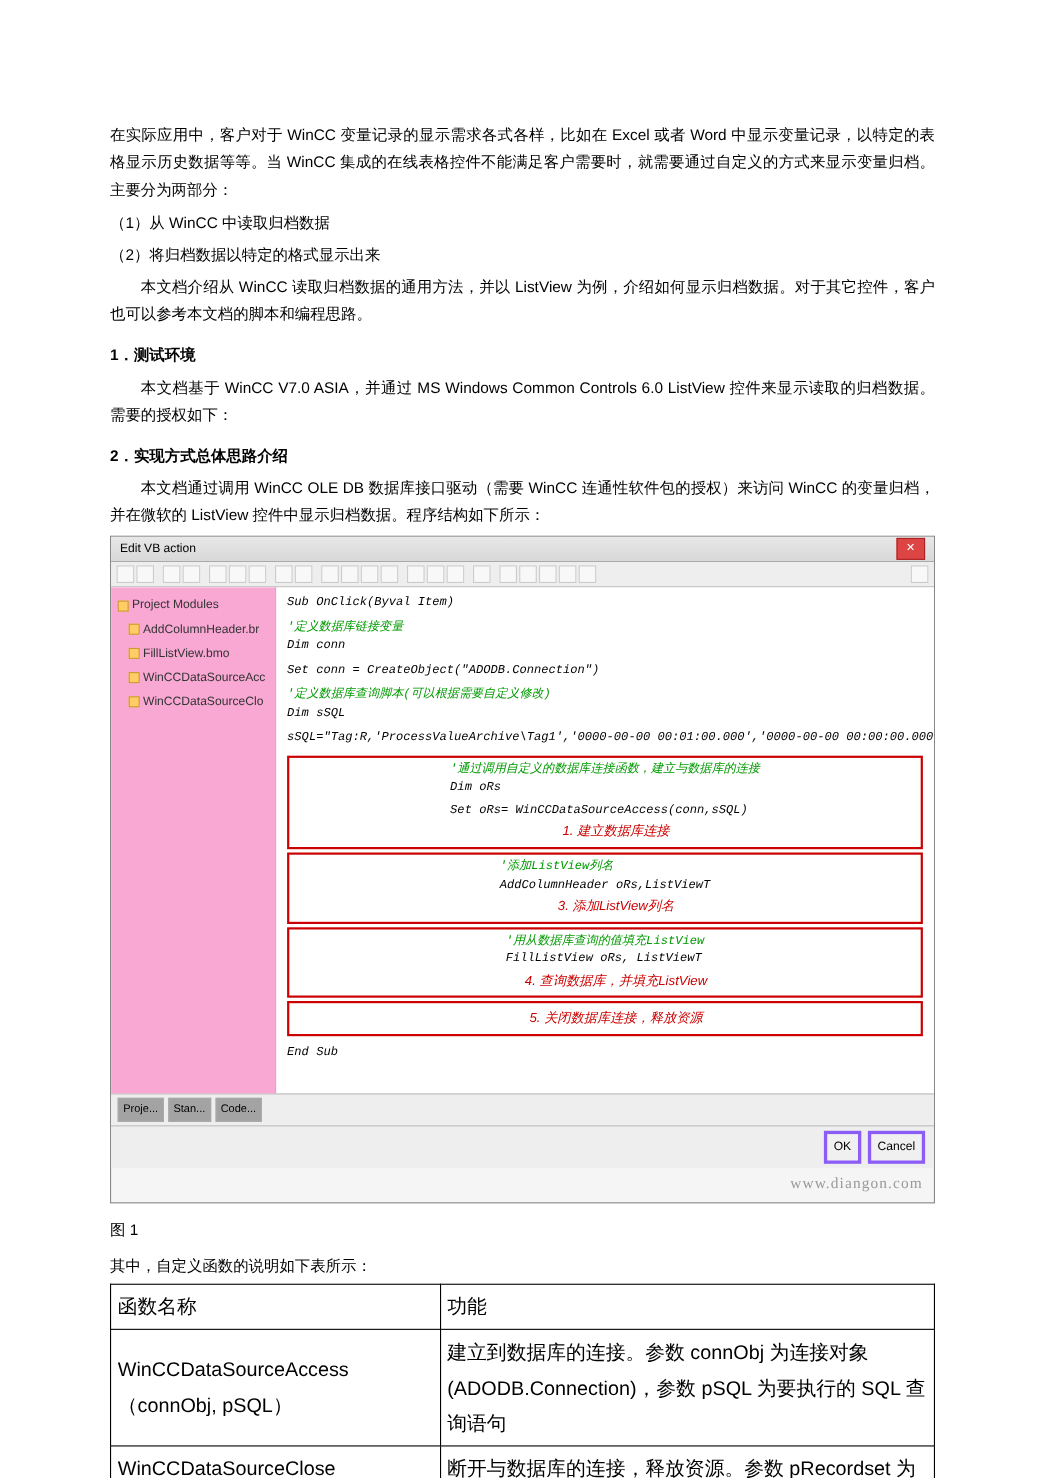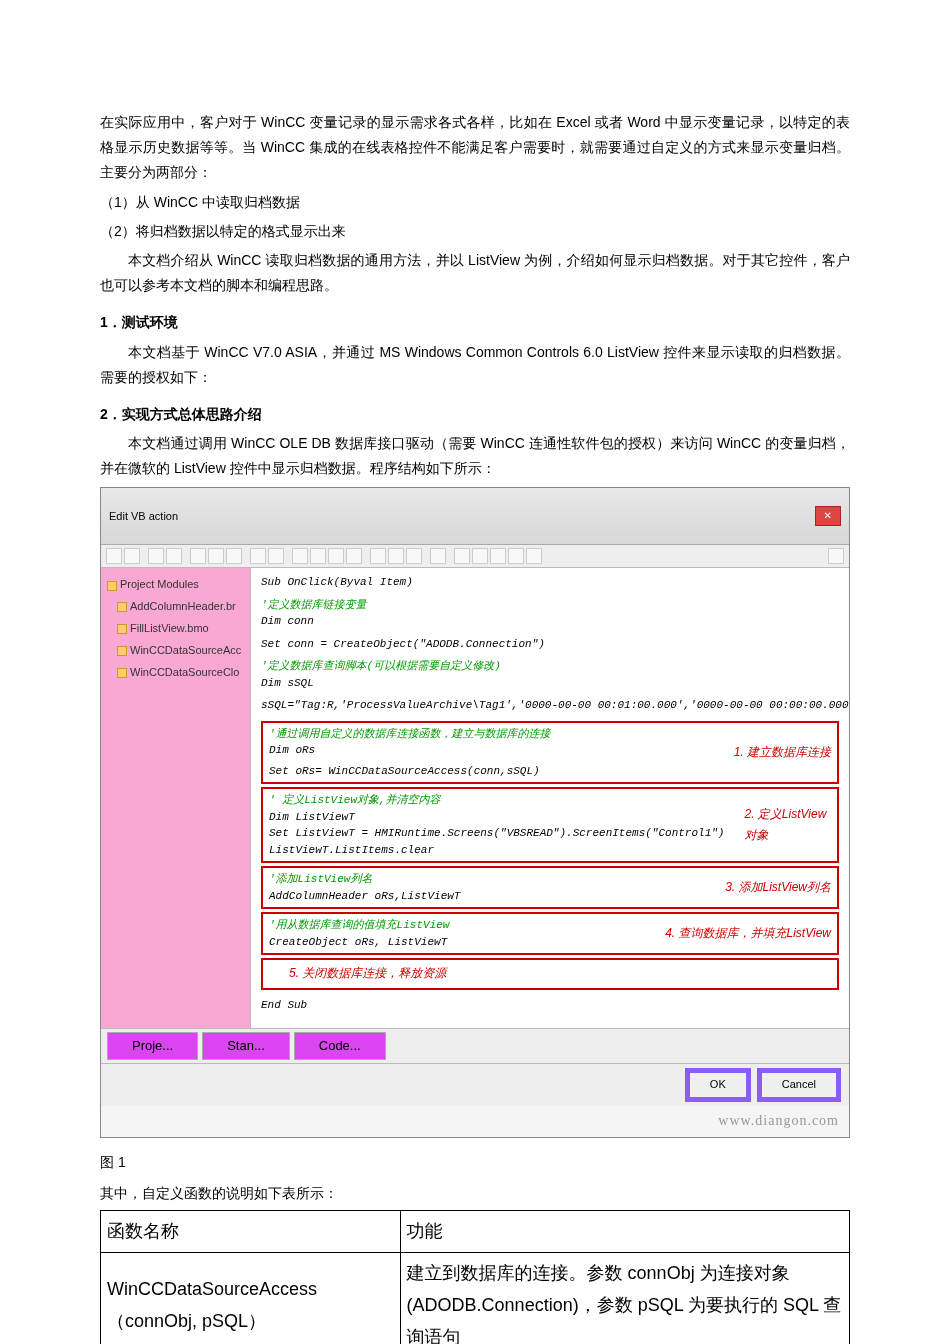--- a/index.html
+++ b/index.html
@@ -18,21 +18,21 @@
   .screenshot-wrap {
     border: 1px solid #888;
     margin: 6px 0 10px 0;
     font-family: Tahoma, sans-serif;
     font-size: 11px;
     background: #f5f5f5;
   }
   .window-title-bar {
     background: linear-gradient(#e8e8e8, #d8d8d8);
     border-bottom: 1px solid #aaa;
-    padding: 18px 8px;
+    padding: 1px 8px;
     display: flex;
     justify-content: space-between;
     align-items: center;
   }
   .window-close {
     background: #d44;
     color: #fff;
     padding: 0 8px;
     border: 1px solid #a22;
     font-size: 10px;
@@ -84,53 +84,54 @@
   .code-line { white-space: pre; line-height: 1.5; }
   .code-green { color: #090; }
   .code-black { color: #000; }
   .annot-row {
     border: 2px solid #c00;
     margin: 3px 0;
     padding: 3px 6px;
     display: flex;
     justify-content: space-between;
     align-items: center;
+    flex-direction: column;
   }
   .annot-row-label {
     color: #c00;
     font-family: "SimSun", sans-serif;
     font-size: 12px;
     padding-left: 20px;
   }
   .status-bar {
     display: flex;
     gap: 4px;
     padding: 3px 6px;
     border-top: 1px solid #bbb;
     background: #eee;
     align-items: center;
   }
   .tab-btn {
     border: 1px solid #aaa;
-    background: #d946ef;
-    padding: 1px 24px;
-    font-size: 13px;
+    background: #a3a3a3;
+    padding: 1px 4px;
+    font-size: 10px;
   }
   .footer-btns {
     display: flex;
     justify-content: flex-end;
     gap: 6px;
     padding: 4px 8px;
     background: #eee;
     border-top: 1px solid #bbb;
   }
   .btn {
-    border: 5px solid #8b5cf6;
+    border: 3px solid #8b5cf6;
     background: #f0f0f0;
-    padding: 2px 20px;
+    padding: 2px 6px;
     font-size: 11px;
   }
   .watermark {
     text-align: right;
     color: #999;
     font-family: serif;
     font-size: 14px;
     padding: 2px 10px 4px 0;
     letter-spacing: 1px;
   }
@@ -230,44 +231,33 @@
           <div>
             <div class="code-line code-green">'通过调用自定义的数据库连接函数，建立与数据库的连接</div>
             <div class="code-line code-black">Dim oRs</div>
             <div style="height:4px"></div>
             <div class="code-line code-black">Set oRs= WinCCDataSourceAccess(conn,sSQL)</div>
           </div>
           <div class="annot-row-label">1.  建立数据库连接</div>
         </div>
       </div>
 
-      <div style="position:relative;">
-        <div class="annot-row">
-          <div>
-            <div class="code-line code-green">' 定义ListView对象,并清空内容</div>
-            <div class="code-line code-black">Dim ListViewT</div>
-            <div class="code-line code-black">Set ListViewT = HMIRuntime.Screens("VBSREAD").ScreenItems("Control1")</div>
-            <div class="code-line code-black">ListViewT.ListItems.clear</div>
-          </div>
-          <div class="annot-row-label">2.  定义ListView对象</div>
-        </div>
-      </div>
 
       <div class="annot-row">
         <div>
           <div class="code-line code-green">'添加ListView列名</div>
           <div class="code-line code-black">AddColumnHeader oRs,ListViewT</div>
         </div>
         <div class="annot-row-label">3.  添加ListView列名</div>
       </div>
 
       <div class="annot-row">
         <div>
           <div class="code-line code-green">'用从数据库查询的值填充ListView</div>
-          <div class="code-line code-black">CreateObject oRs, ListViewT</div>
+          <div class="code-line code-black">FillListView oRs, ListViewT</div>
         </div>
         <div class="annot-row-label">4.  查询数据库，并填充ListView</div>
       </div>
 
       <div class="annot-row">
         <div class="annot-row-label">5.  关闭数据库连接，释放资源</div>
       </div>
 
       <div style="height:4px"></div>
       <div class="code-line code-black">End Sub</div>

